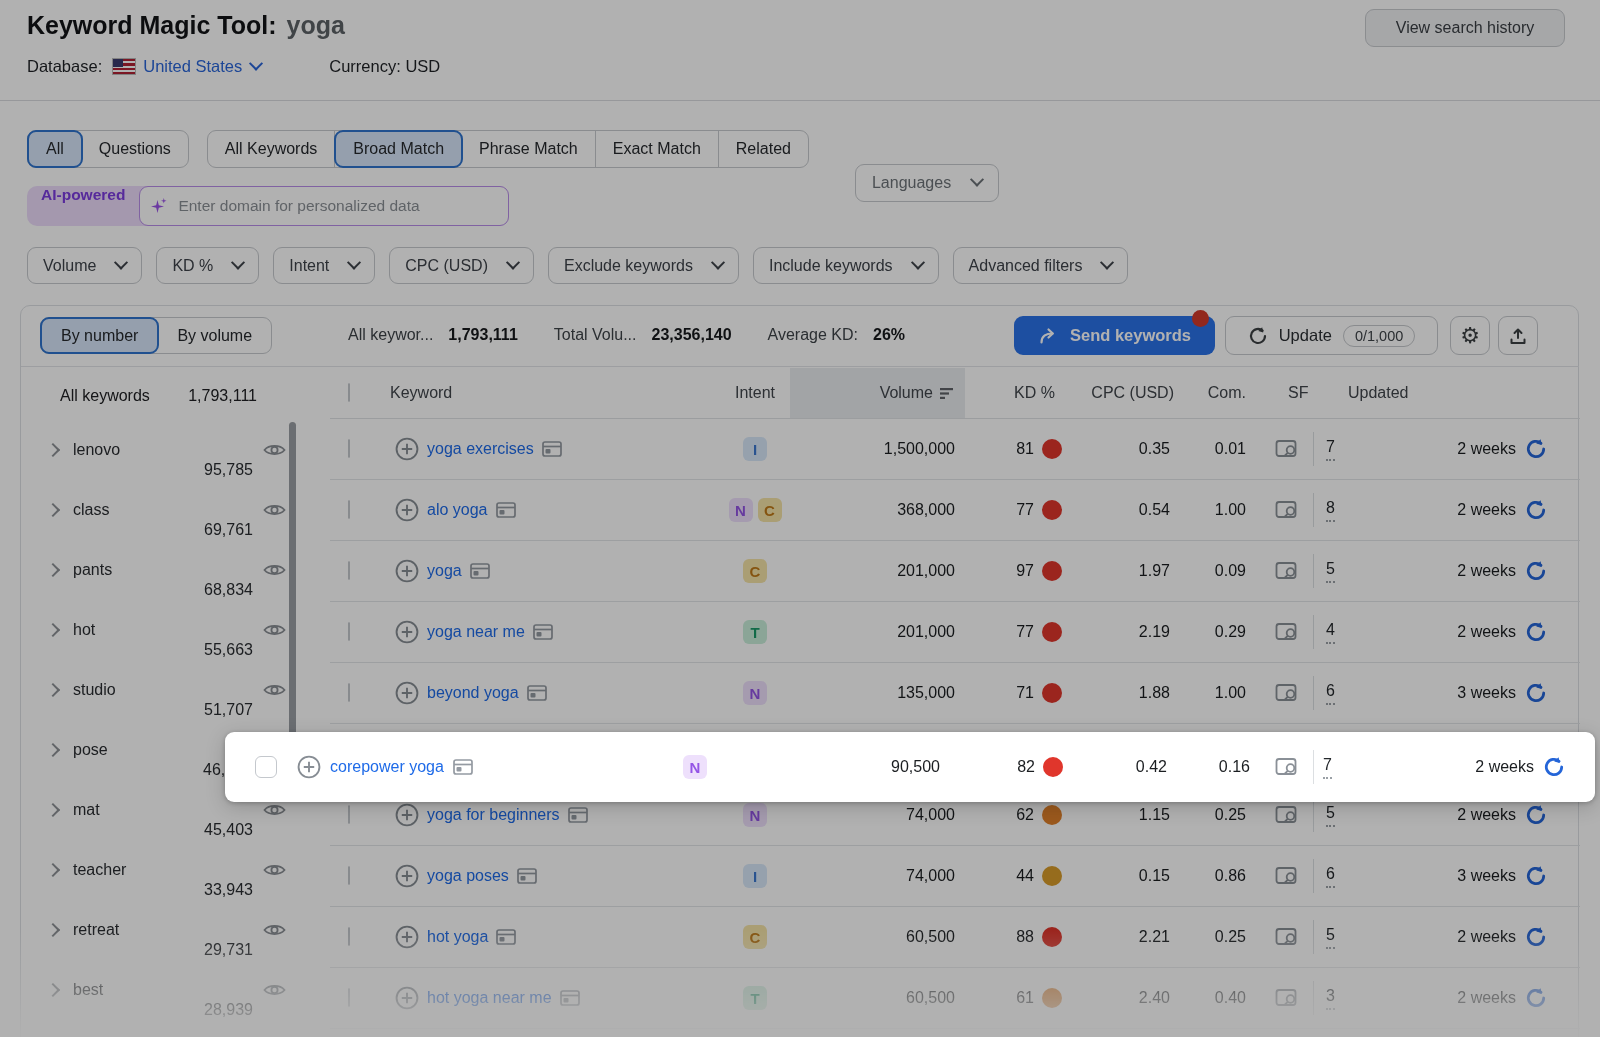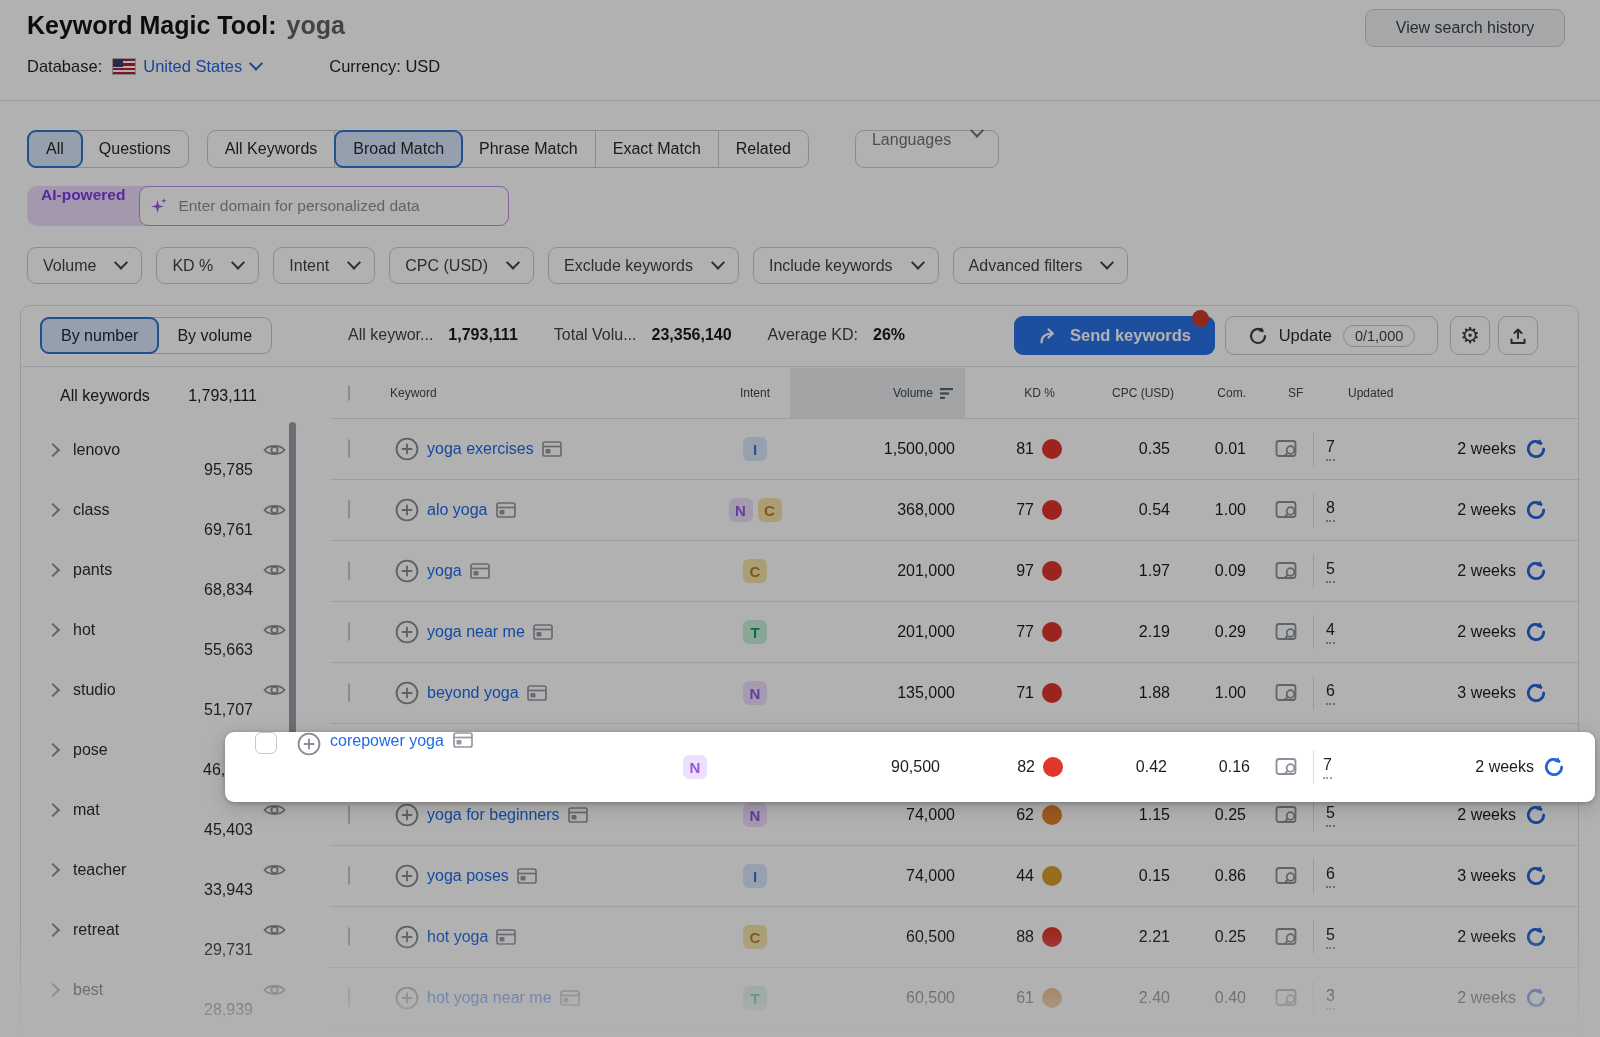--- a/index.html
+++ b/index.html
@@ -22,22 +22,22 @@
   .btn-history{position:absolute;left:1365px;top:9px;width:198px;height:36px;border:1px solid #c8cbcf;border-radius:9px;
         background:#f0f1f3;font-size:16px;color:#3a3f44;display:flex;align-items:center;justify-content:center;cursor:pointer;}
   .hdr-divider{position:absolute;left:0;top:100px;width:1600px;height:1px;background:#dadce0;}
 
   
   .tabs-row{position:absolute;left:27px;top:130px;display:flex;gap:18px;}
   .seg-group{display:flex;border:1px solid #c7cace;border-radius:9px;background:#fff;height:38px;box-sizing:border-box;}
   .seg{padding:0 17px;display:flex;align-items:center;font-size:16px;color:#26292d;cursor:pointer;border-right:1px solid #c7cace;}
   .seg:last-child{border-right:none;}
   .seg.sel{border:2px solid #2f74cf;border-radius:9px;background:#d7e6fa;margin:-1px;position:relative;z-index:1;border-right:2px solid #2f74cf;}
-  .dd-btn{display:flex;gap:12px;padding:0 16px;height:38px;box-sizing:border-box;
-        border:1px solid #c7cace;border-radius:9px;background:#fff;font-size:16px;color:#6d7378;cursor:pointer;}
+  .dd-btn{display:flex;align-items:center;gap:12px;padding:0 16px;height:38px;box-sizing:border-box;
+        border:1px solid #c7cace;border-radius:9px;background:#fff;font-size:16px;color:#6d7378;cursor:pointer;margin-top:34px;}
   .tabs-row .dd-btn{margin-left:28px;}
 
   
   .ai-bar{position:absolute;left:27px;top:186px;height:40px;background:#ecdcfb;border-radius:10px;
         display:flex;align-items:flex-start;padding-left:14px;}
   .ai-badge{font-size:15.5px;font-weight:bold;color:#7d3be0;margin-right:14px;}
   .ai-input-wrap{position:relative;width:370px;height:40px;}
   .ai-input-wrap input{width:100%;height:100%;box-sizing:border-box;border:1.5px solid #b98de9;border-radius:9px;
         padding:0 12px 0 38px;font-size:15.5px;color:#5c6167;background:#fff;outline:none;font-family:inherit;}
   .ai-input-wrap input::placeholder{color:#8a8f95;}
@@ -78,21 +78,21 @@
   .btn-update{position:absolute;left:1225px;top:316px;width:213px;height:39px;box-sizing:border-box;border:1px solid #c7cace;border-radius:9px;
         background:#fff;display:flex;align-items:center;justify-content:center;gap:11px;font-size:16.5px;color:#2b2f33;cursor:pointer;}
   .upd-pill{border:1px solid #c6c9cd;border-radius:14px;padding:2px 11px;font-size:14.5px;color:#3f4449;}
   .btn-sq{position:absolute;top:316px;width:40px;height:39px;box-sizing:border-box;border:1px solid #c7cace;border-radius:9px;background:#fff;
         display:flex;align-items:center;justify-content:center;cursor:pointer;}
   .gear-glyph{font-size:22px;color:#3c4043;line-height:1;}
 
   
   .tbl{position:absolute;left:330px;top:368px;width:1250px;}
   .t-head,.t-row{display:grid;grid-template-columns:48px 342px 70px 175px 100px 113px 75px 95px 1fr;align-items:center;}
-  .t-head{height:50px;border-bottom:1px solid #dfe2e5;font-size:12px;color:#41464c;}
+  .t-head{height:50px;border-bottom:1px solid #dfe2e5;font-size:16px;color:#41464c;}
   .t-row{height:60px;border-bottom:1px solid #e3e5e8;font-size:16px;}
   .c-check{padding-left:18px;}
   .cbx{width:22px;height:22px;border:1.5px solid #c4c8cd;border-radius:6px;background:#fff;box-sizing:border-box;cursor:pointer;}
   .h-kw{padding-left:12px;}
   .c-kw{display:flex;align-items:center;gap:8px;}
   .c-kw .plus{margin-left:17px;display:flex;cursor:pointer;}
   .kw-link{color:#1f6be8;cursor:pointer;}
   .c-int{display:flex;align-items:center;justify-content:center;gap:5px;}
   .badge{width:24px;height:24px;border-radius:6px;display:flex;align-items:center;justify-content:center;
         font-size:15px;font-weight:bold;}
@@ -116,21 +116,21 @@
   .c-sf{display:flex;align-items:center;}
   .c-sf .serp{margin-left:22px;display:flex;cursor:pointer;}
   .sf-div{width:1px;height:34px;background:#dcdfe2;margin:0 12px;}
   .sf-num{border-bottom:2px dotted #9aa0a6;padding-bottom:3px;color:#24282c;}
   .c-upd{display:flex;align-items:center;justify-content:flex-end;gap:9px;padding-right:33px;}
   .h-upd{text-align:left;padding-right:33px;}
 
   
   .spotlight{position:absolute;left:225px;top:732px;width:1370px;height:70px;background:#fff;border-radius:9px;
         box-shadow:0 1px 4px rgba(0,0,0,.22),0 5px 20px rgba(0,0,0,.18);z-index:50;
-        display:flex;align-items:flex-start;padding-left:30px;box-sizing:border-box;font-size:16px;}
+        display:flex;align-items:center;padding-left:30px;box-sizing:border-box;font-size:16px;}
   .spotlight .plus{margin-left:20px;display:flex;cursor:pointer;}
   .spotlight .kw-link{margin-left:9px;}
   .spotlight .cardic{margin-left:9px;display:flex;}
   .sp-abs{position:absolute;top:0;height:70px;display:flex;align-items:center;}
 
   
   .fade-bottom{position:absolute;left:0;top:930px;width:1600px;height:107px;z-index:30;pointer-events:none;
         background:linear-gradient(to bottom,rgba(255,255,255,0),rgba(255,255,255,0.95));}
   .dim{position:absolute;left:0;top:0;width:1600px;height:1037px;background:rgba(0,0,0,0.305);z-index:40;pointer-events:none;}
 </style>

